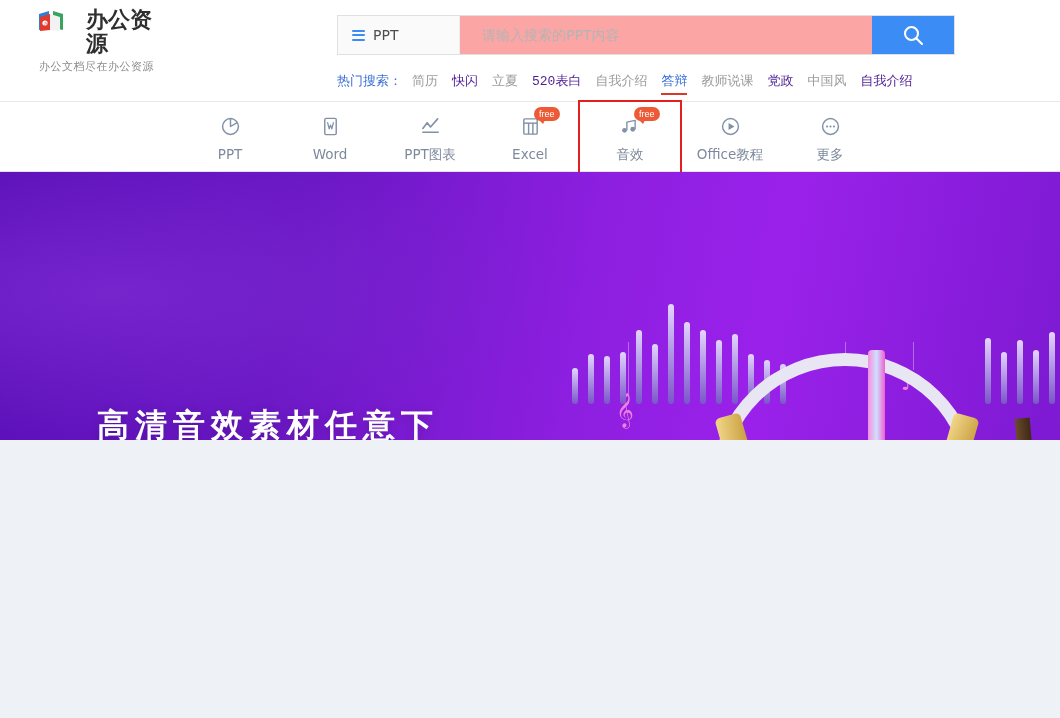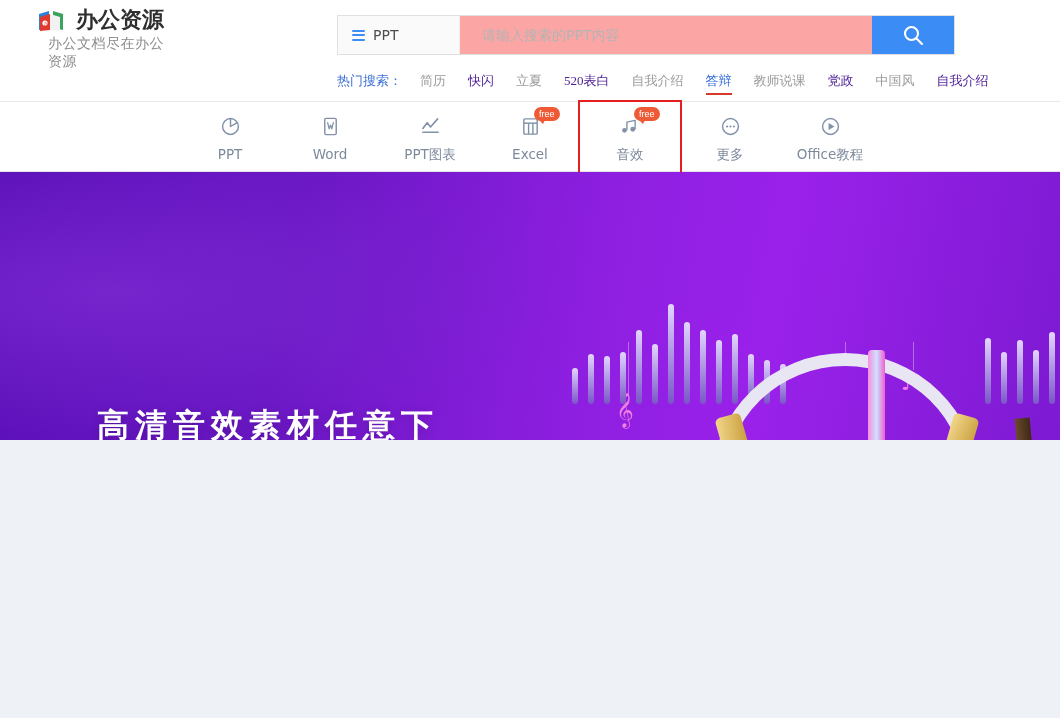--- a/index.html
+++ b/index.html
@@ -16,32 +16,32 @@
     width: 1060px; height: 102px;
     background: #ffffff;
     border-bottom: 1px solid #e8e8e8;
   }
 
   .logo-wrap {
     position: absolute; left: 38px; top: 8px;
     width: 135px; height: 46px;
     display: flex; flex-direction: column; align-items: flex-start;
   }
-  .logo-row { display: flex; align-items: flex-start; gap: 12px; }
+  .logo-row { display: flex; align-items: flex-start; gap: 22px; }
   .logo-mark {
     position: relative; width: 26px; height: 24px; flex: none;
   }
   .logo-text {
     font-size: 22px; font-weight: bold; color: #2f2f2f;
     letter-spacing: 0px; line-height: 24px;
     font-family: "DejaVu Sans", sans-serif;
   }
   .logo-sub {
-    font-size: 14px; color: #8a8a8a; letter-spacing: .5px;
-    margin-top: 3px; margin-left: 10px;
+    font-size: 11px; color: #8a8a8a; letter-spacing: .5px;
+    margin-top: 3px; margin-left: 1px;
     font-family: "DejaVu Sans", sans-serif;
   }
 
   
   .search-box {
     position: absolute; left: 337px; top: 15px;
     width: 618px; height: 40px;
     border: 1px solid #e0e0e0;
     display: flex; align-items: stretch;
     background: #fff;
@@ -63,22 +63,22 @@
   .search-input::placeholder { color: #b4b4b4; }
   .search-btn {
     width: 82px; background: #3b8cf5;
     display: flex; align-items: center; justify-content: center;
     cursor: pointer; border: none;
   }
 
   
   .hotwords {
     position: absolute; left: 337px; top: 72px;
-    display: flex; align-items: baseline; gap: 8px;
-    font-size: 13px; font-family: Liberation Serif, serif;
+    display: flex; align-items: baseline; gap: 0;
+    font-size: 13px; font-family: Liberation Mono, monospace;
     white-space: nowrap;
   }
   .hot-label { color: #3b6fd4; margin-right: 3px; }
   .hotword { color: #9b9b9b; margin: 0 7px; cursor: pointer; position: relative; }
   .hotword.blue { color: #4c1d95; }
   .hotword.active { color: #2f6ad9; }
   .hotword.active::after {
     content: ""; position: absolute; left: 0; right: 0; bottom: -5px;
     height: 2px; background: #d83a2a;
   }
@@ -296,36 +296,36 @@
         <path d="M8.6 15.2 L8.6 6.2 L17.6 4.4 L17.6 14" stroke-linejoin="round"></path>
       </svg>
     </span>
     <span class="nav-label">音效</span>
   </div>
 
   <div class="nav-item">
     <span class="nav-icon">
       <svg width="21" height="21" viewBox="0 0 22 22" fill="none" stroke="#8091a8" stroke-width="1.5">
         <circle cx="11" cy="11" r="8.3"></circle>
+          <path d="M9 7.4 L15.2 11 L9 14.6 Z" fill="#8091a8" stroke="none"></path>
+      </svg>
+    </span>
+    <span class="nav-label">Office教程</span>
+  </div>
+
+  <div class="nav-item">
+    <span class="nav-icon">
+      <svg width="21" height="21" viewBox="0 0 22 22" fill="none" stroke="#8091a8" stroke-width="1.5">
+        <circle cx="11" cy="11" r="8.3"></circle>
         <circle cx="7.4" cy="11" r="1.1" fill="#8091a8" stroke="none"></circle>
         <circle cx="11" cy="11" r="1.1" fill="#8091a8" stroke="none"></circle>
         <circle cx="14.6" cy="11" r="1.1" fill="#8091a8" stroke="none"></circle>
       </svg>
     </span>
     <span class="nav-label">更多</span>
-  </div>
-
-  <div class="nav-item">
-    <span class="nav-icon">
-      <svg width="21" height="21" viewBox="0 0 22 22" fill="none" stroke="#8091a8" stroke-width="1.5">
-        <circle cx="11" cy="11" r="8.3"></circle>
-          <path d="M9 7.4 L15.2 11 L9 14.6 Z" fill="#8091a8" stroke="none"></path>
-      </svg>
-    </span>
-    <span class="nav-label">Office教程</span>
   </div>
 </div>
 
 <div class="banner">
   <div class="banner-left"></div>
 
   <div>
     <div class="thread" style="left:628px; top:170px; height:62px;"></div>
     <div class="thread" style="left:845px; top:170px; height:16px;"></div>
     <div class="thread" style="left:913px; top:170px; height:28px;"></div>

